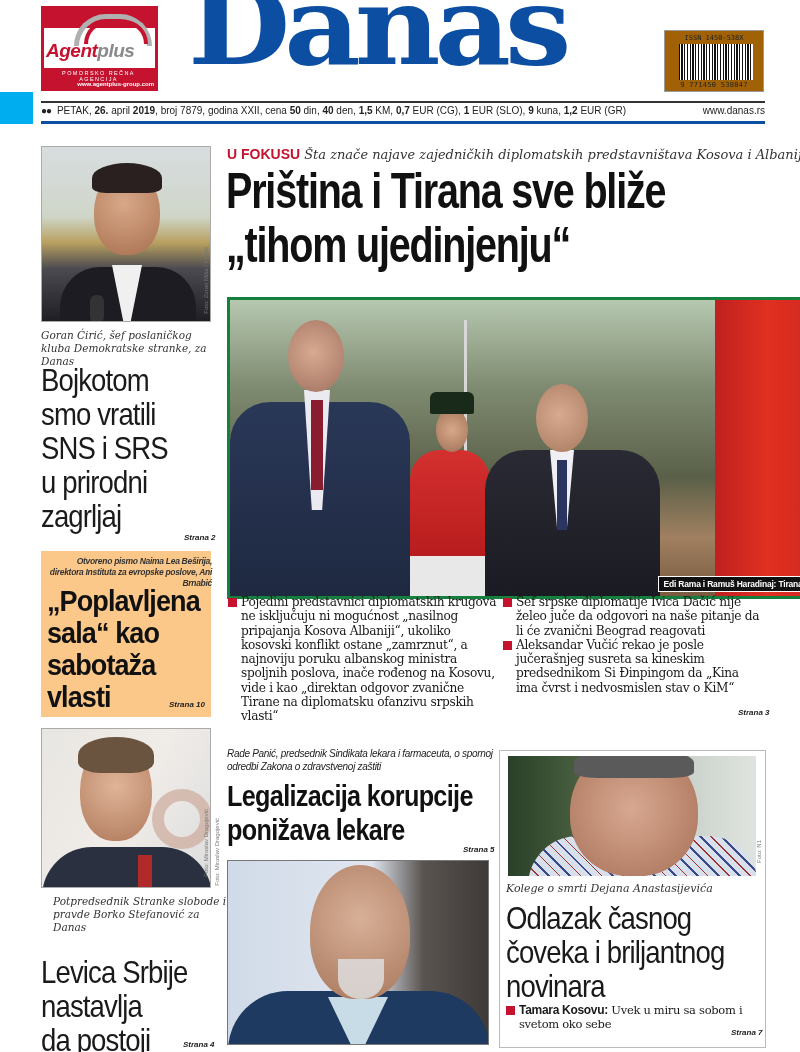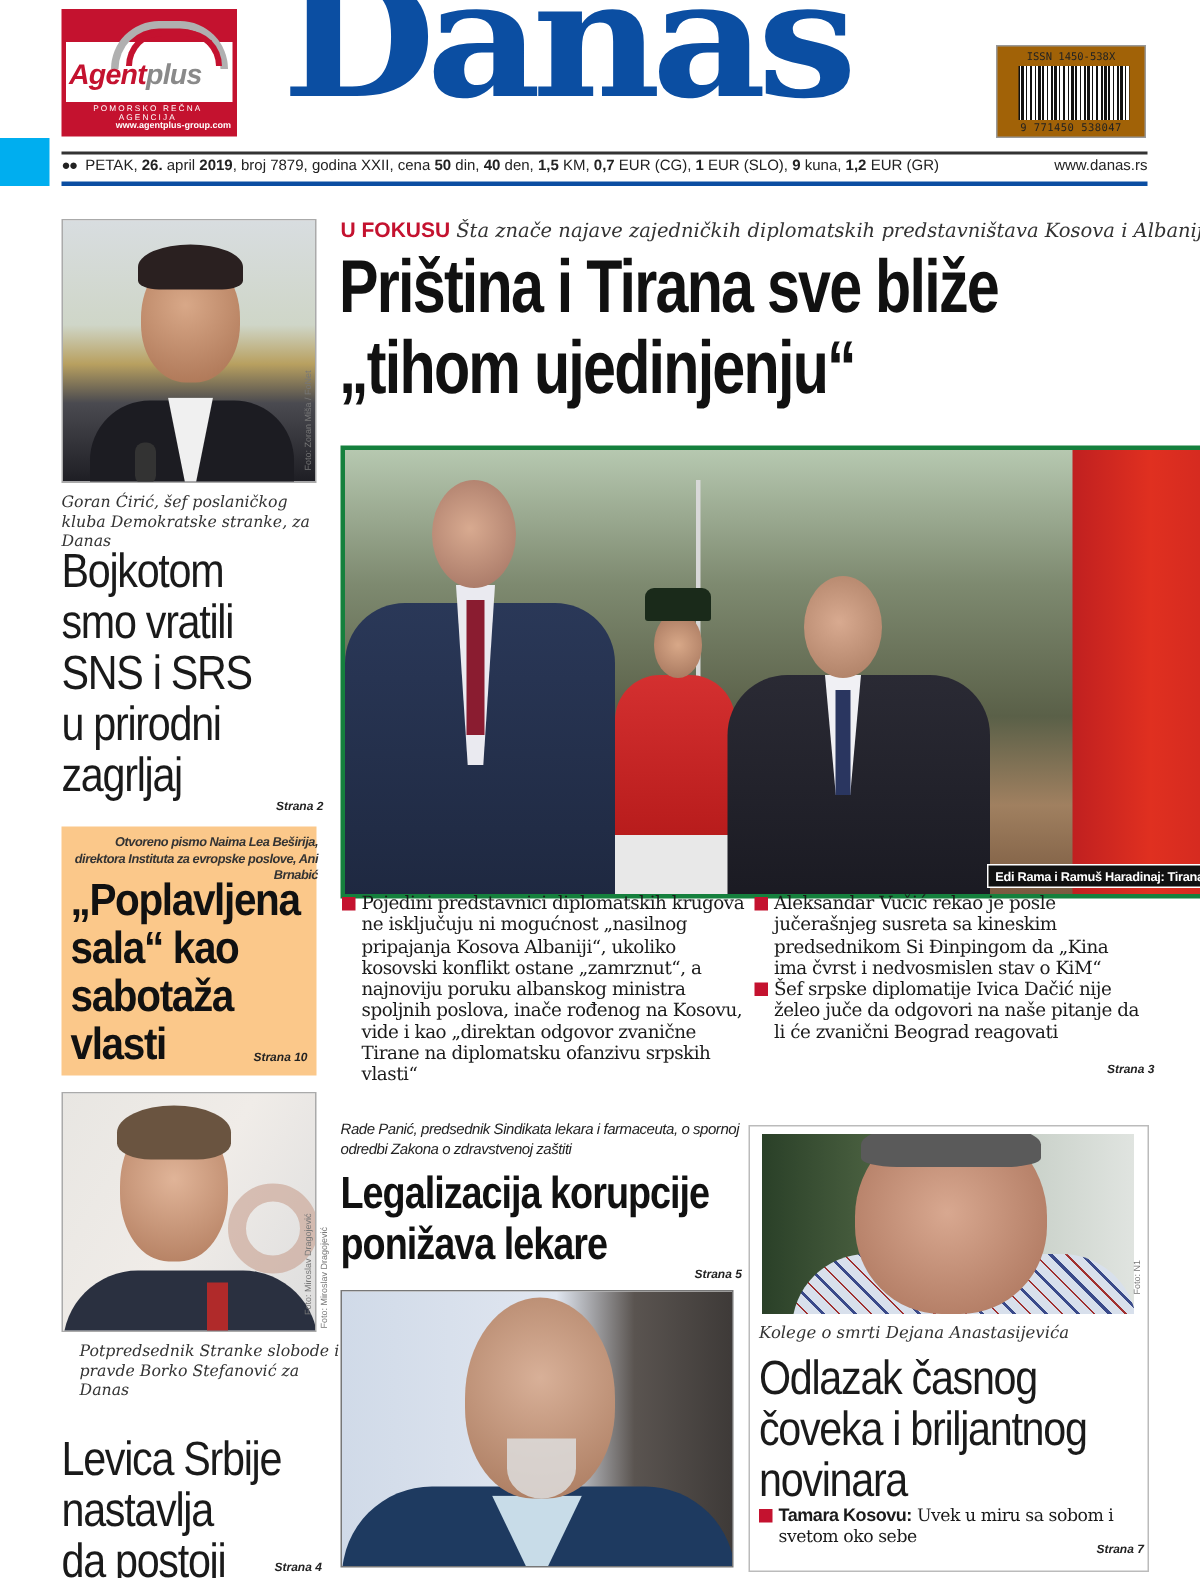--- a/index.html
+++ b/index.html
@@ -243,25 +243,25 @@
 
 <div class="abs bullet-col bc1">
   <div class="bullet-item">
     <span class="bsq"></span>
     <span>Pojedini predstavnici diplomatskih krugova ne isključuju ni mogućnost „nasilnog pripajanja Kosova Albaniji“, ukoliko kosovski konflikt ostane „zamrznut“, a najnoviju poruku albanskog ministra spoljnih poslova, inače rođenog na Kosovu, vide i kao „direktan odgovor zvanične Tirane na diplomatsku ofanzivu srpskih vlasti“</span>
   </div>
 </div>
 <div class="abs bullet-col bc2">
   <div class="bullet-item">
     <span class="bsq"></span>
-    <span>Aleksandar Vučić rekao je posle jučerašnjeg susreta sa kineskim predsednikom Si Đinpingom da „Kina ima čvrst i nedvosmislen stav o KiM“</span>
+    <span>Šef srpske diplomatije Ivica Dačić nije želeo juče da odgovori na naše pitanje da li će zvanični Beograd reagovati</span>
   </div>
   <div class="bullet-item">
     <span class="bsq"></span>
-    <span>Šef srpske diplomatije Ivica Dačić nije želeo juče da odgovori na naše pitanje da li će zvanični Beograd reagovati</span>
+    <span>Aleksandar Vučić rekao je posle jučerašnjeg susreta sa kineskim predsednikom Si Đinpingom da „Kina ima čvrst i nedvosmislen stav o KiM“</span>
   </div>
 </div>
 <div class="abs strana s-lead">Strana 3</div>
 
 <div class="abs k4">Rade Panić, predsednik Sindikata lekara i farmaceuta, o spornoj odredbi Zakona o zdravstvenoj zaštiti</div>
 <div class="abs h4">
   <div>Legalizacija korupcije</div>
   <div>ponižava lekare</div>
 </div>
 <div class="abs strana s4">Strana 5</div>

